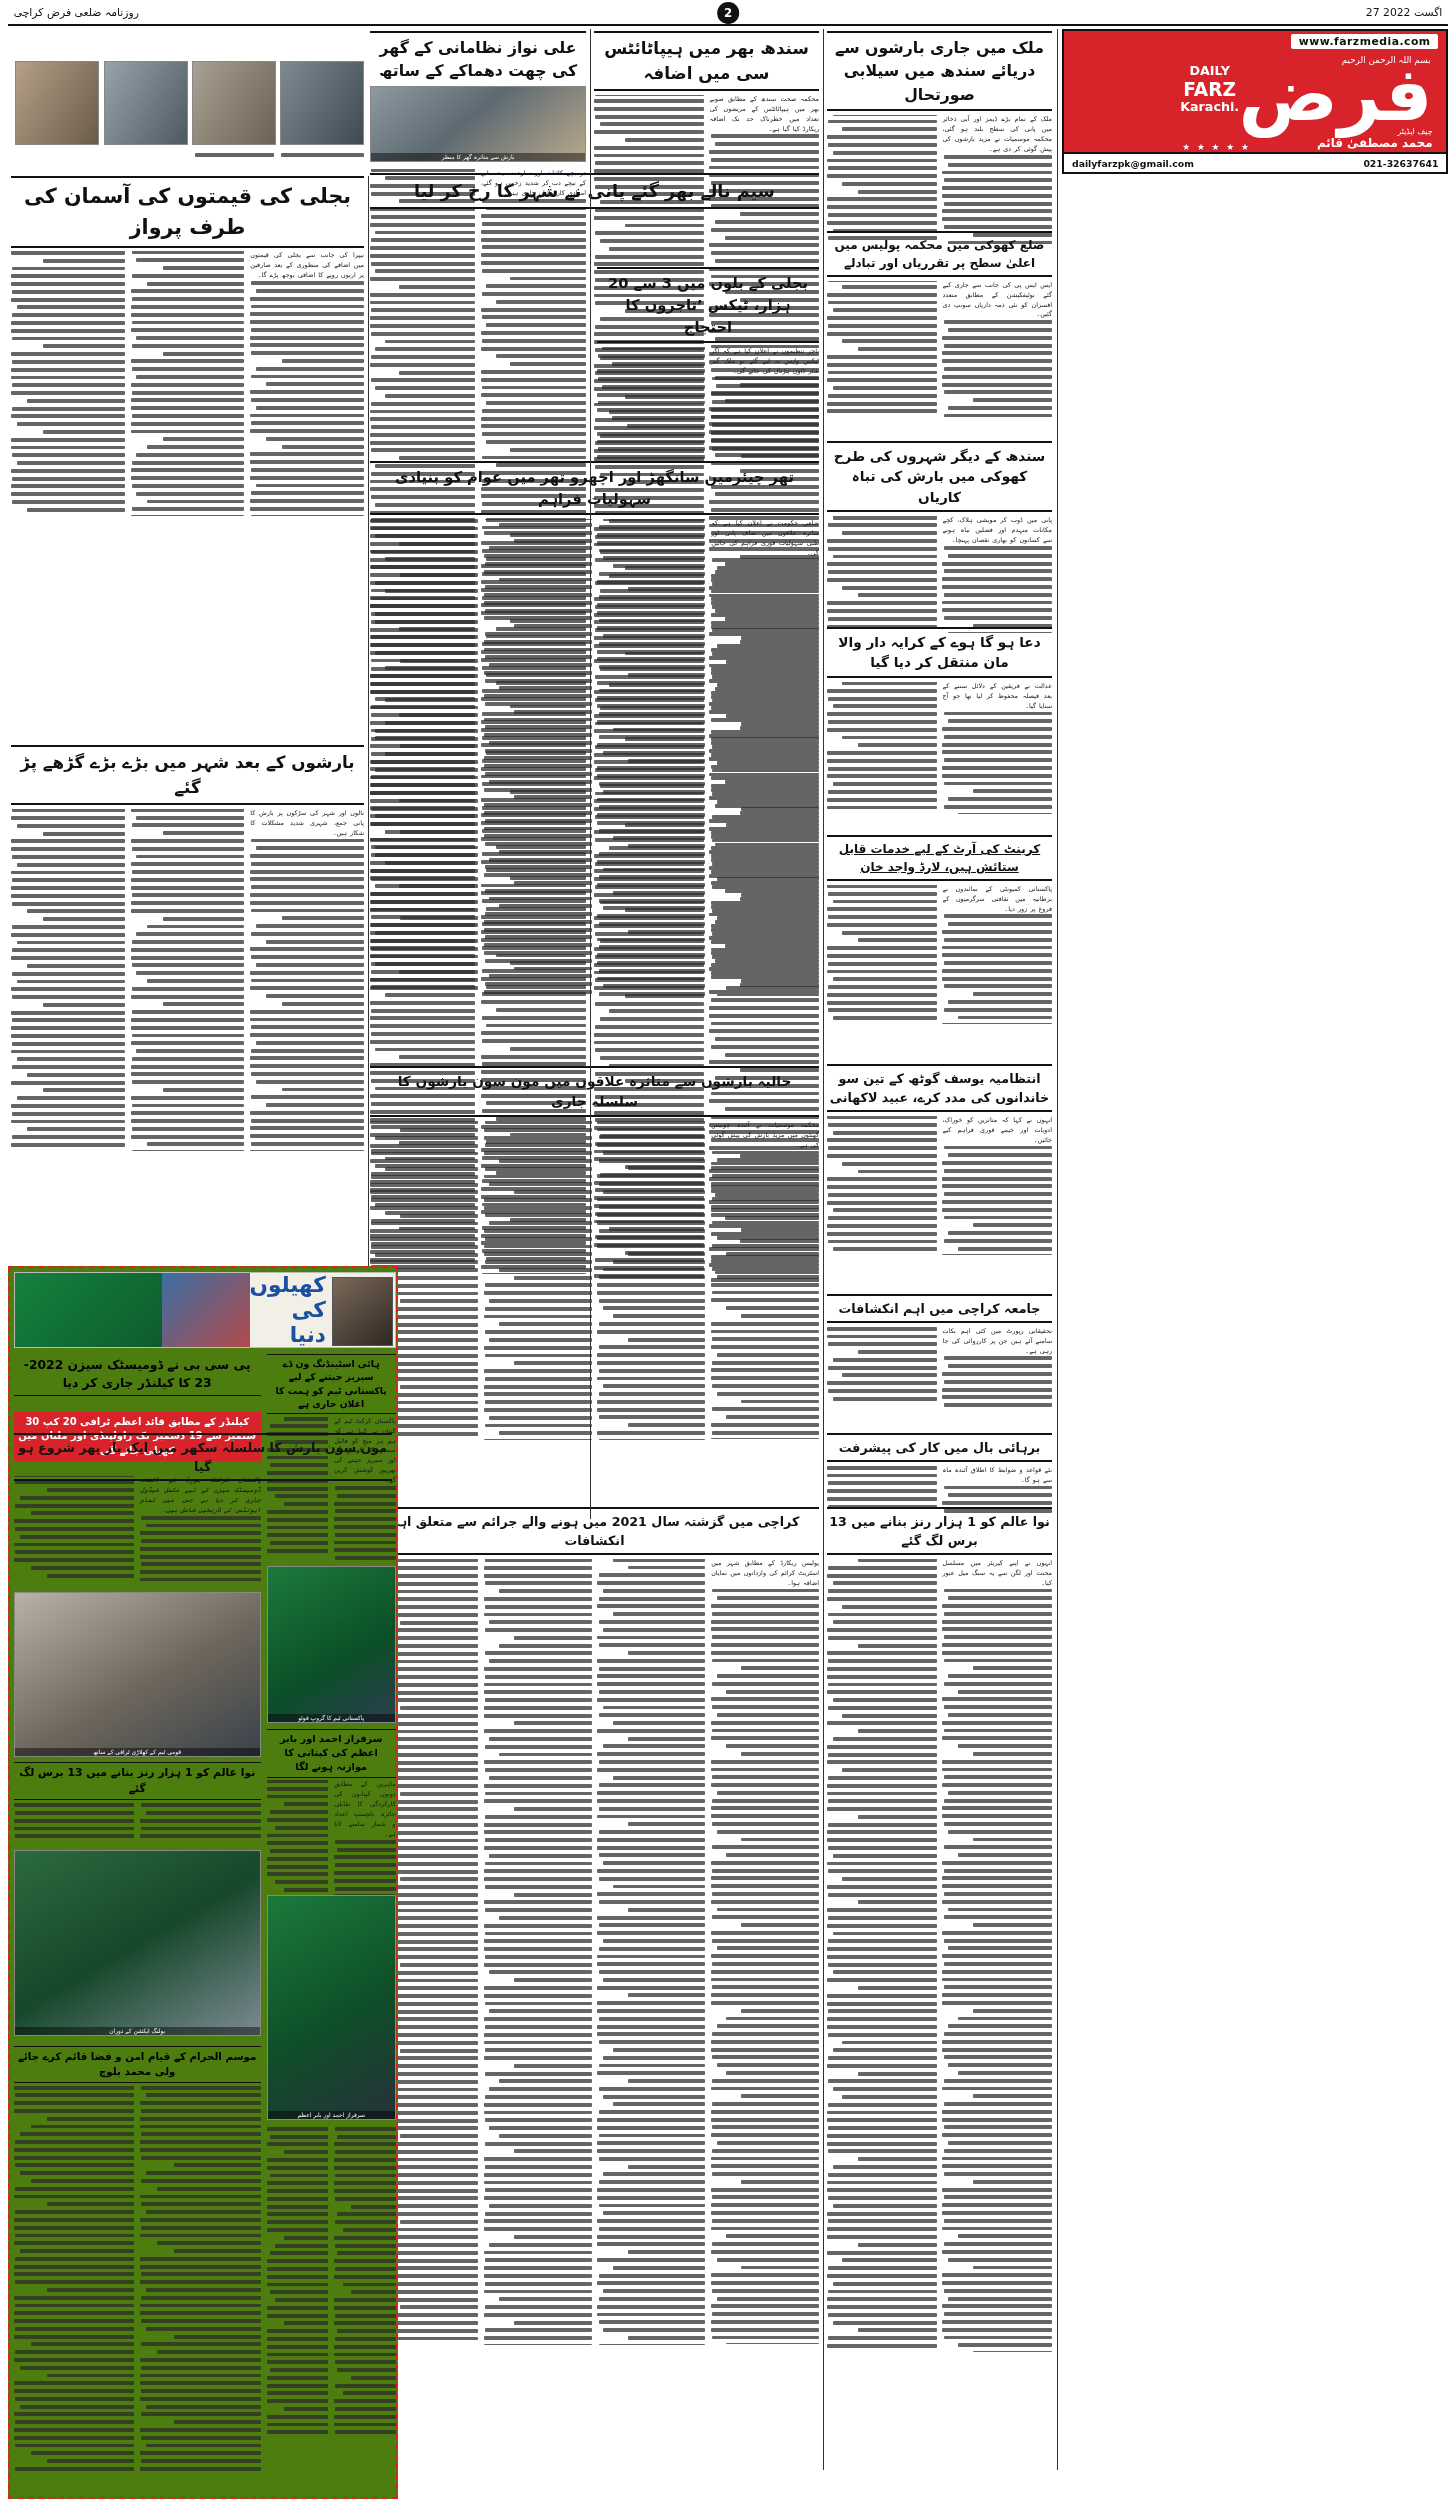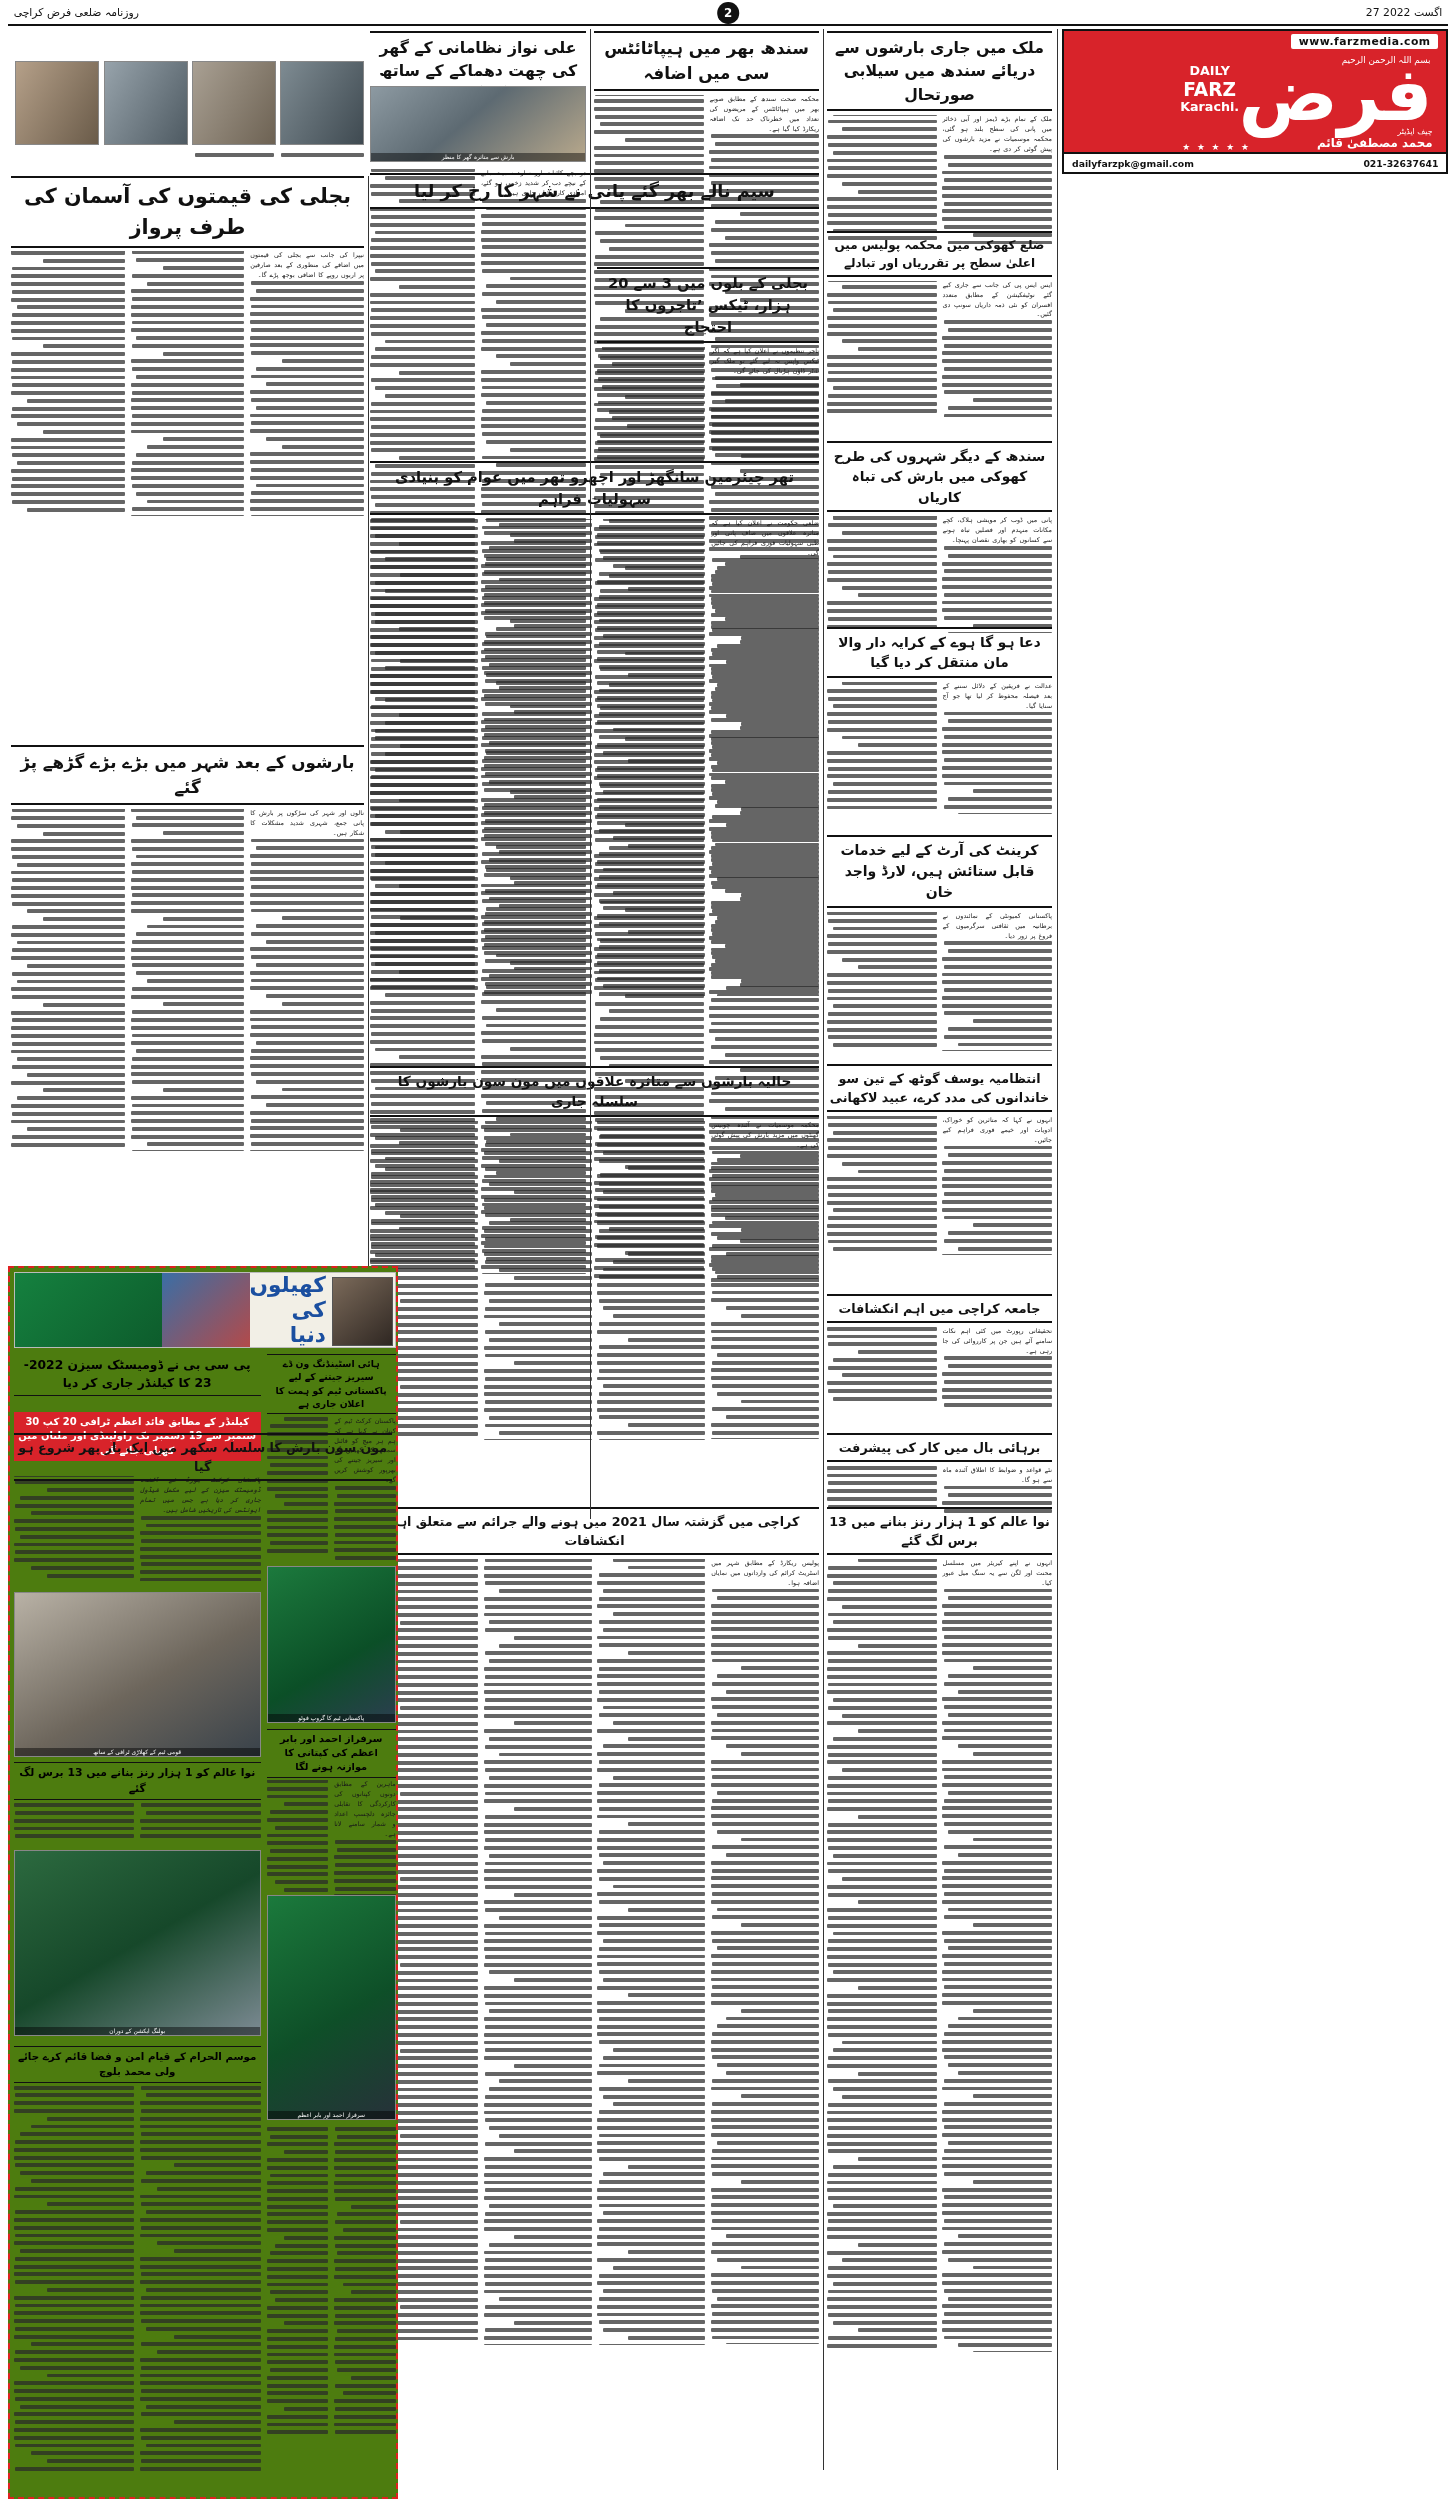--- a/index.html
+++ b/index.html
@@ -335,21 +335,21 @@
           <i></i>
           <i></i>
           <i></i>
           <i></i>
           <i></i>
       </span>
     </div>
   </div>
 
   <div class="col" style="top:835px;right:404px;width:225px;">
-    <div class="headline" style="font-size:14px;">کرینٹ کی آرٹ کے لیے خدمات قابل ستائش ہیں، لارڈ واجد خان</div>
+    <div class="headline" style="font-size:12px;text-decoration:underline;">کرینٹ کی آرٹ کے لیے خدمات قابل ستائش ہیں، لارڈ واجد خان</div>
     <div class="body-text" style="height:211px;column-count:2;">
       <span>پاکستانی کمیونٹی کے نمائندوں نے برطانیہ میں ثقافتی سرگرمیوں کے فروغ پر زور دیا۔</span>
       <span class="lines">
         <i></i>
           <i></i>
           <i></i>
           <i></i>
           <i></i>
           <i></i>
           <i></i>

